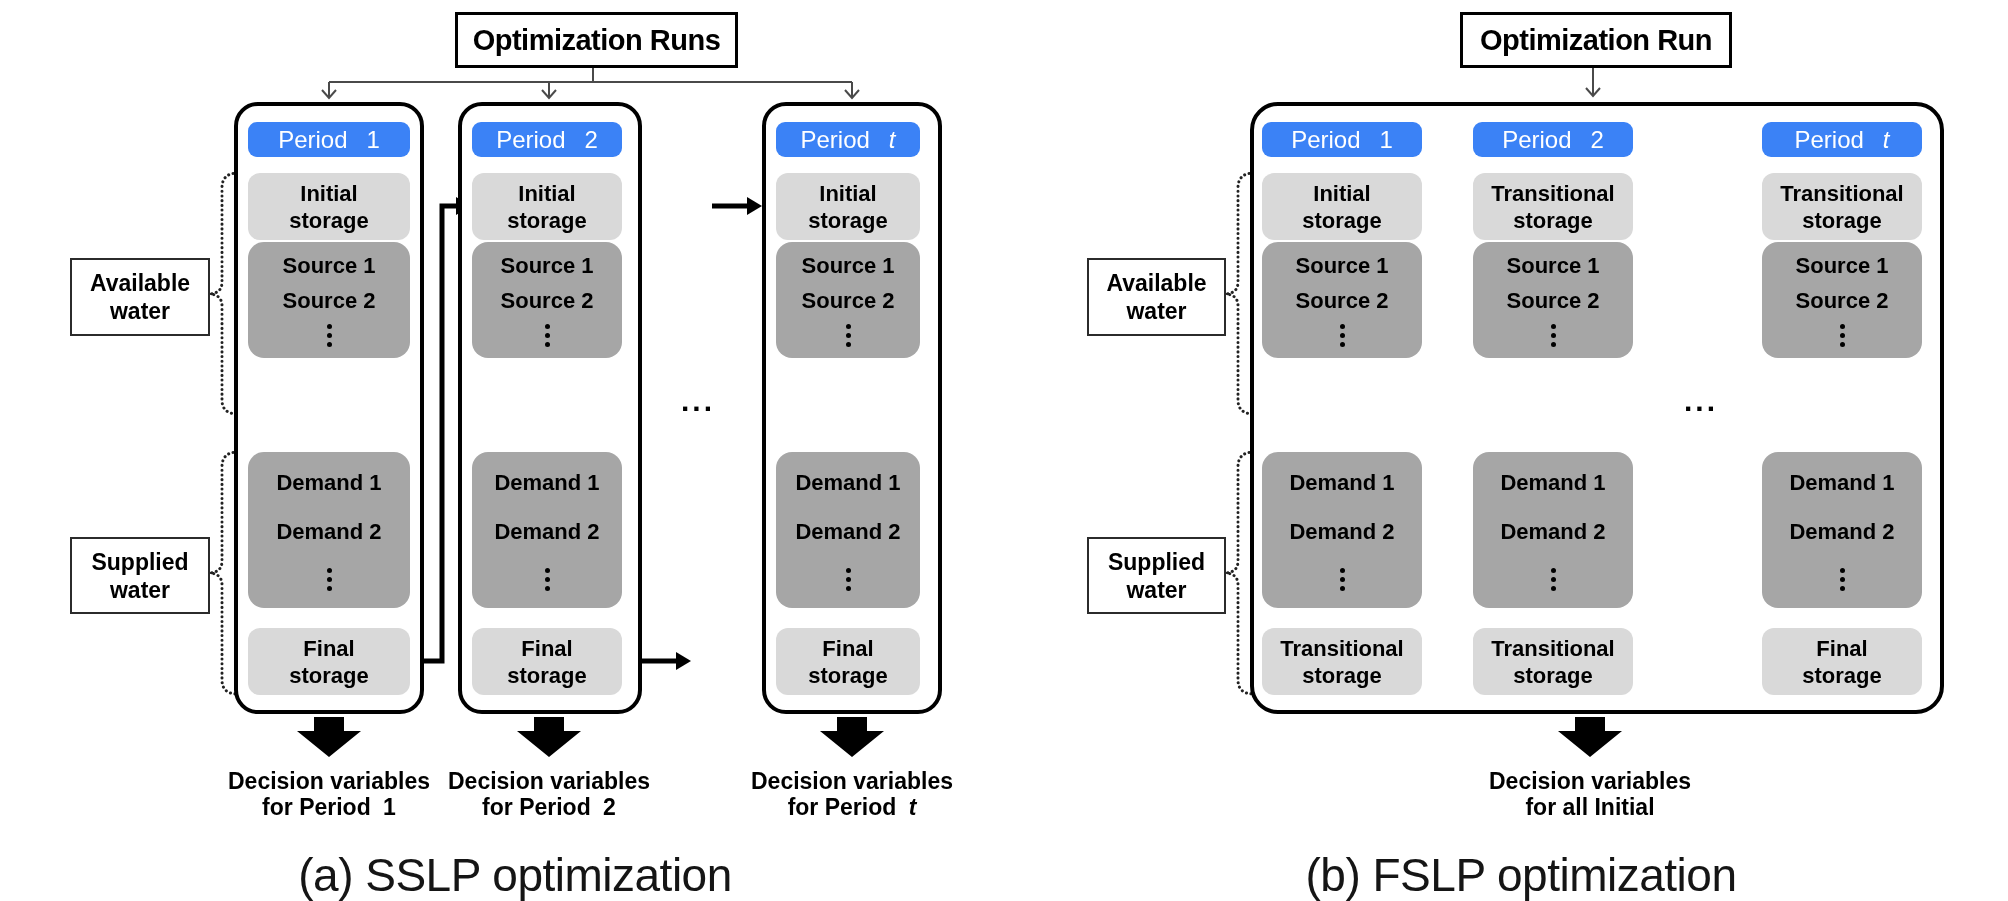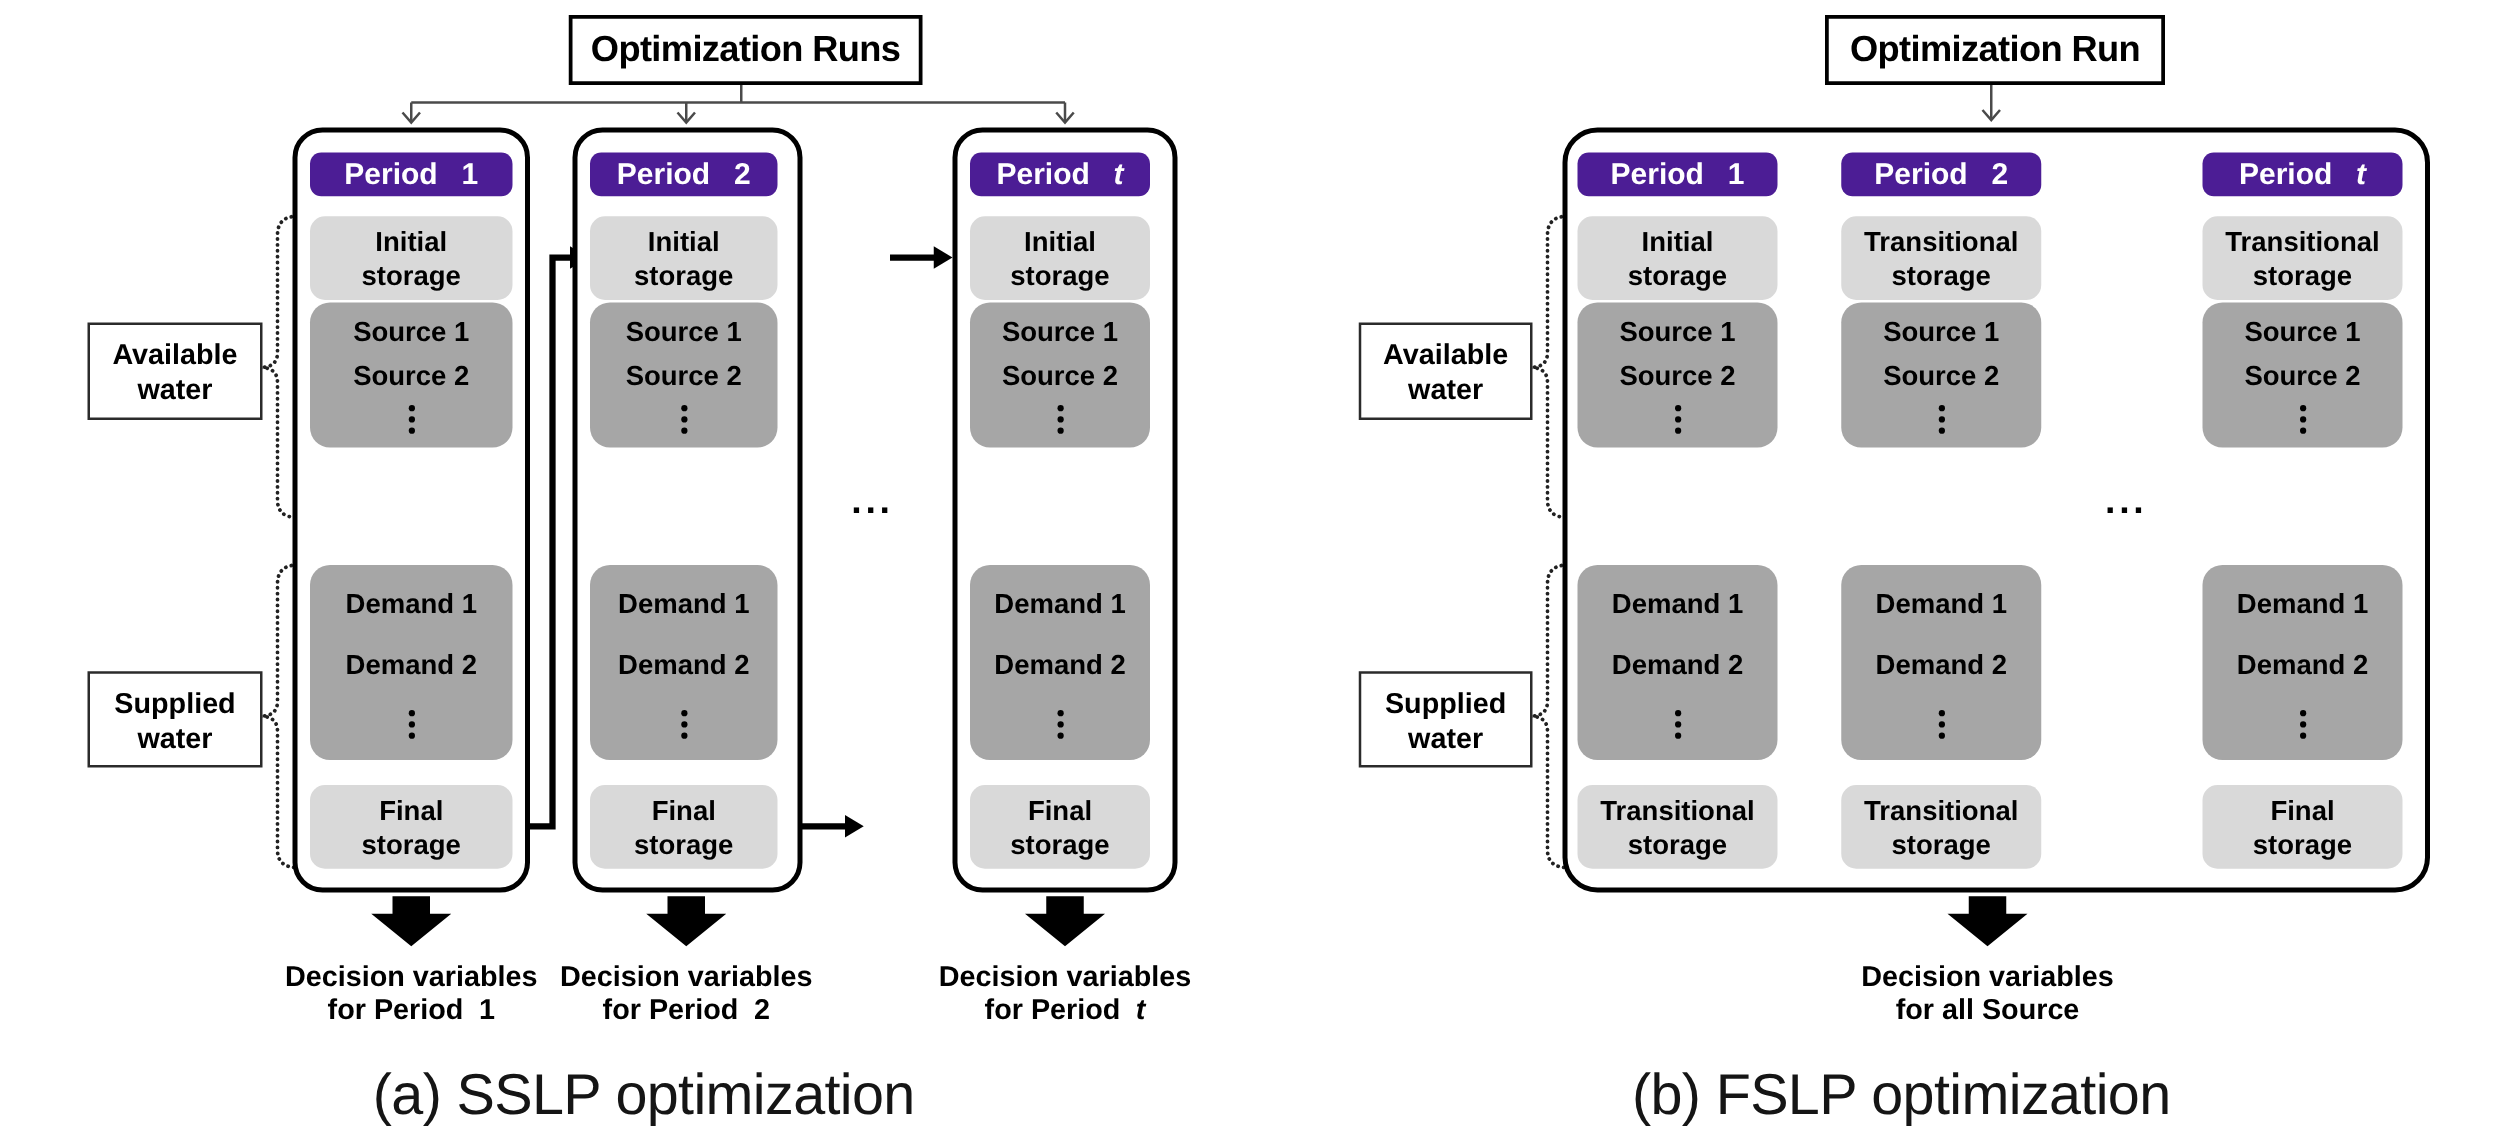--- a/index.html
+++ b/index.html
@@ -10,22 +10,22 @@
 
   
   .title-box{border:3px solid #000;background:#fff;display:flex;align-items:center;justify-content:center;
              font-weight:bold;font-size:29px;letter-spacing:-0.5px;}
 
   
   .period-outer{border:4px solid #000;border-radius:24px;background:#fff;}
   .big-box{border:4px solid #000;border-radius:28px;background:#fff;}
 
   
-  .hdr{top:122px;height:35px;background:#4c1d95;border-radius:9px;display:flex;align-items:center;justify-content:center;
-       color:#fff;font-weight:bold;font-size:24px;gap:12px;}
+  .hdr{top:122px;height:35px;background:#3b82f6;border-radius:9px;display:flex;align-items:center;justify-content:center;
+       color:#fff;font-weight:normal;font-size:24px;gap:12px;}
   .hdr .sfx{margin-left:7px;}
   [data-italic="true"]{font-style:italic;}
   .sto-top{top:173px;height:67px;}
   .src{top:242px;height:116px;}
   .dmd{top:452px;height:156px;}
   .sto-bot{top:628px;height:67px;}
 
   .storage{background:#d9d9d9;border-radius:12px;display:flex;flex-direction:column;align-items:center;justify-content:center;
            font-weight:bold;font-size:22px;line-height:27px;text-align:center;}
   .block{background:#a6a6a6;border-radius:16px;display:flex;flex-direction:column;align-items:center;justify-content:space-around;
@@ -337,20 +337,20 @@
       </span>
   </div>
   <div class="abs storage sto-bot" style="left:1762px;width:160px;">
     <span>Final</span>
     <span>storage</span>
   </div>
 
   <div class="abs decision" style="left:1480px;top:768px;width:220px;">
     <span>Decision variables</span>
     <span>
-      <span>for all Source</span>
+      <span>for all Initial</span>
       <span class="sfx" data-italic="false"></span>
     </span>
   </div>
 
   <div class="abs caption" style="left:1221px;top:848px;width:600px;">(b) FSLP optimization framework</div>
 
 </div>
 
 </body></html>

